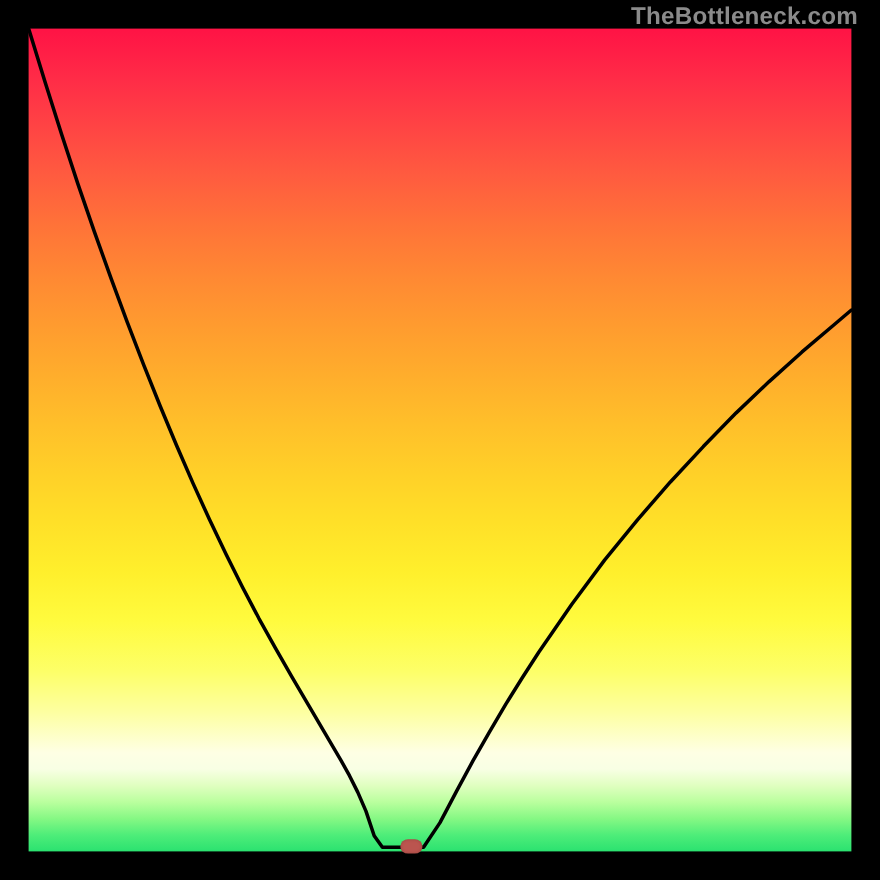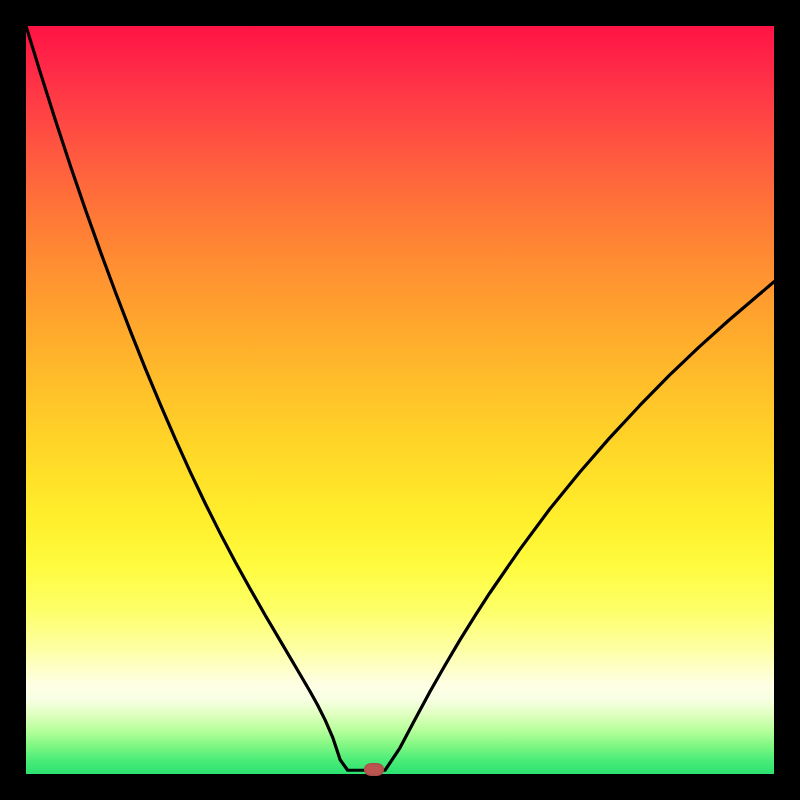--- a/index.html
+++ b/index.html
@@ -73,19 +73,20 @@
     height: 13px;
     background: #bb554f;
     border-radius: 7px / 6px;
     box-shadow: inset 0 0 3px rgba(0,0,0,0.2);
   }
 </style>
 </head>
 <body>
 
 <div class="frame">
+  <div class="watermark">TheBottleneck.com</div>
   <div class="plot">
     <svg class="curve" viewBox="0 0 748 748" preserveAspectRatio="none">
       <path id="curve-path" d="M0.00 0.00 L14.96 48.62 L29.92 95.74 L44.88 141.37 L59.84 184.76 L74.80 226.64 L89.76 267.04 L104.72 305.93 L119.68 343.33 L134.64 379.24 L149.60 413.64 L164.56 446.56 L179.52 477.97 L194.48 507.89 L209.44 536.32 L224.40 563.24 L239.36 589.42 L254.32 614.86 L269.28 640.29 L284.24 665.72 L291.72 679.18 L299.20 694.14 L306.68 711.35 L314.16 733.79 L321.64 744.26 L329.12 744.26 L344.08 744.26 L359.04 744.26 L374.00 721.82 L388.96 693.40 L403.92 665.72 L418.88 639.54 L433.84 614.11 L448.80 590.17 L463.76 566.98 L493.68 523.60 L523.60 483.21 L553.52 446.56 L583.44 412.15 L613.36 379.98 L643.28 349.32 L673.20 320.89 L703.12 293.96 L733.04 268.53 L748.00 255.82" fill="none" stroke="#000" stroke-width="3.2" stroke-linejoin="round" stroke-linecap="round"></path>
     </svg>
     <div class="marker" id="marker" style="left: 337.82px; top: 737.26px;"></div>
   </div>
 </div>
 
 </body></html>

